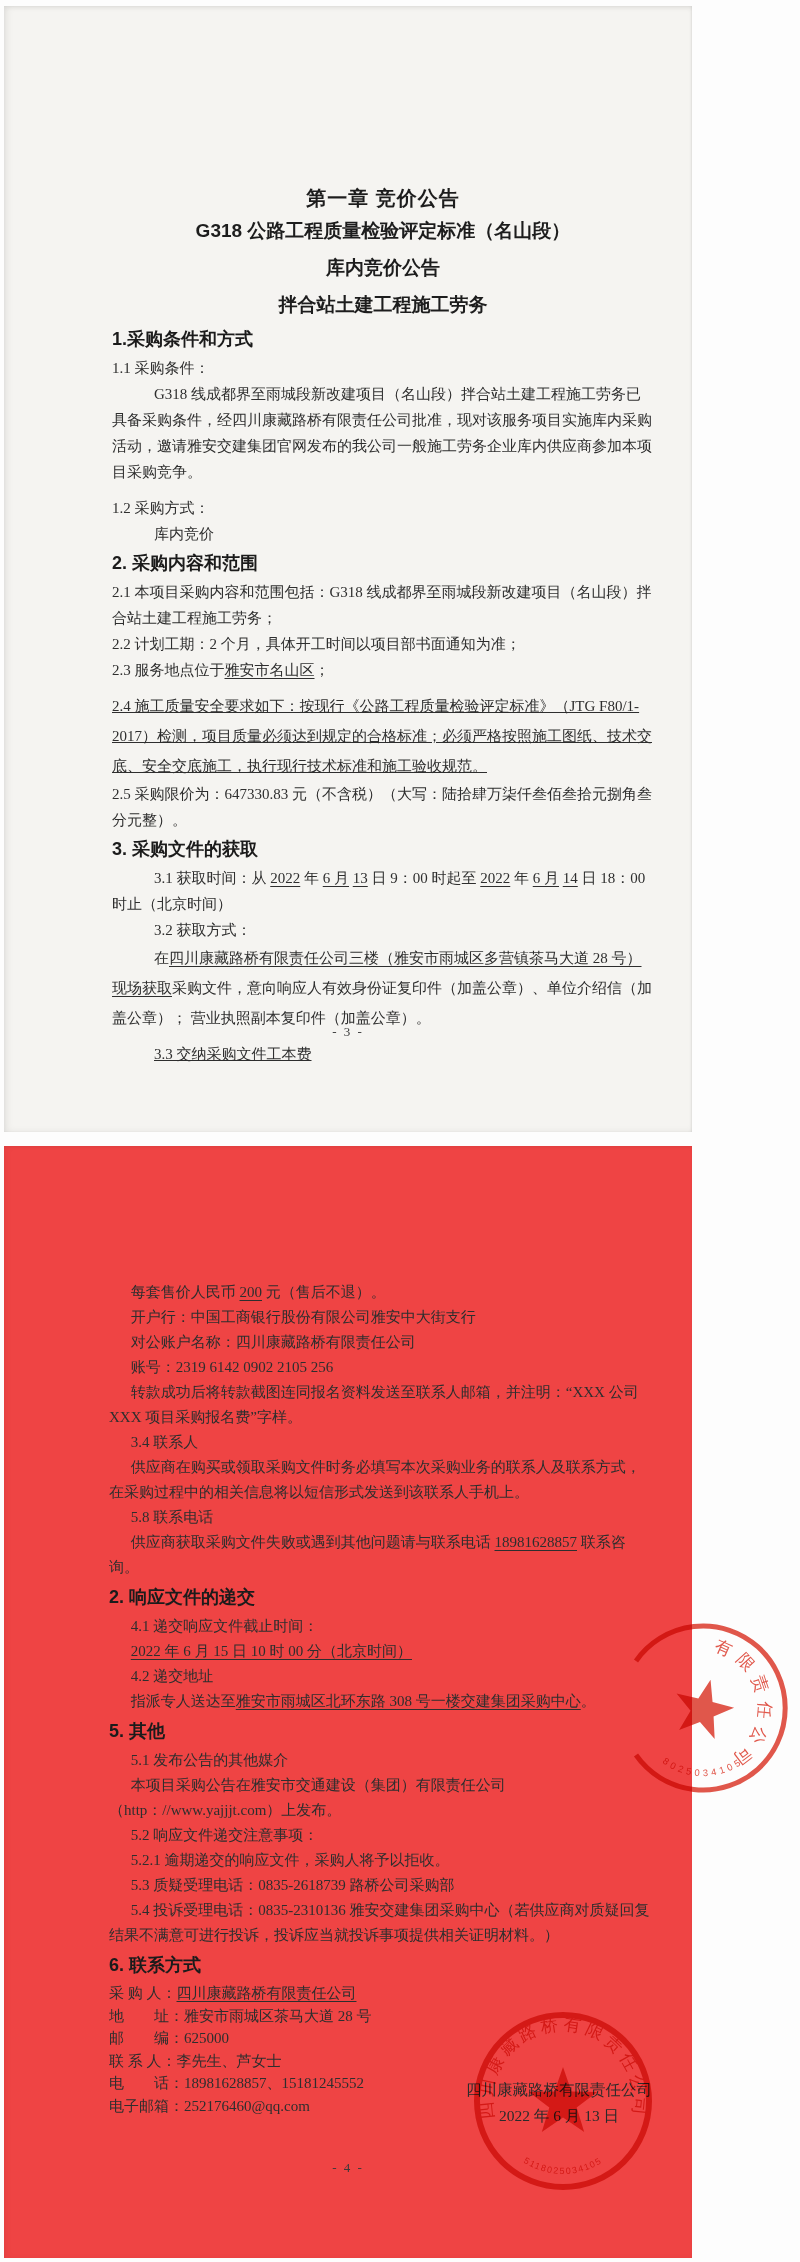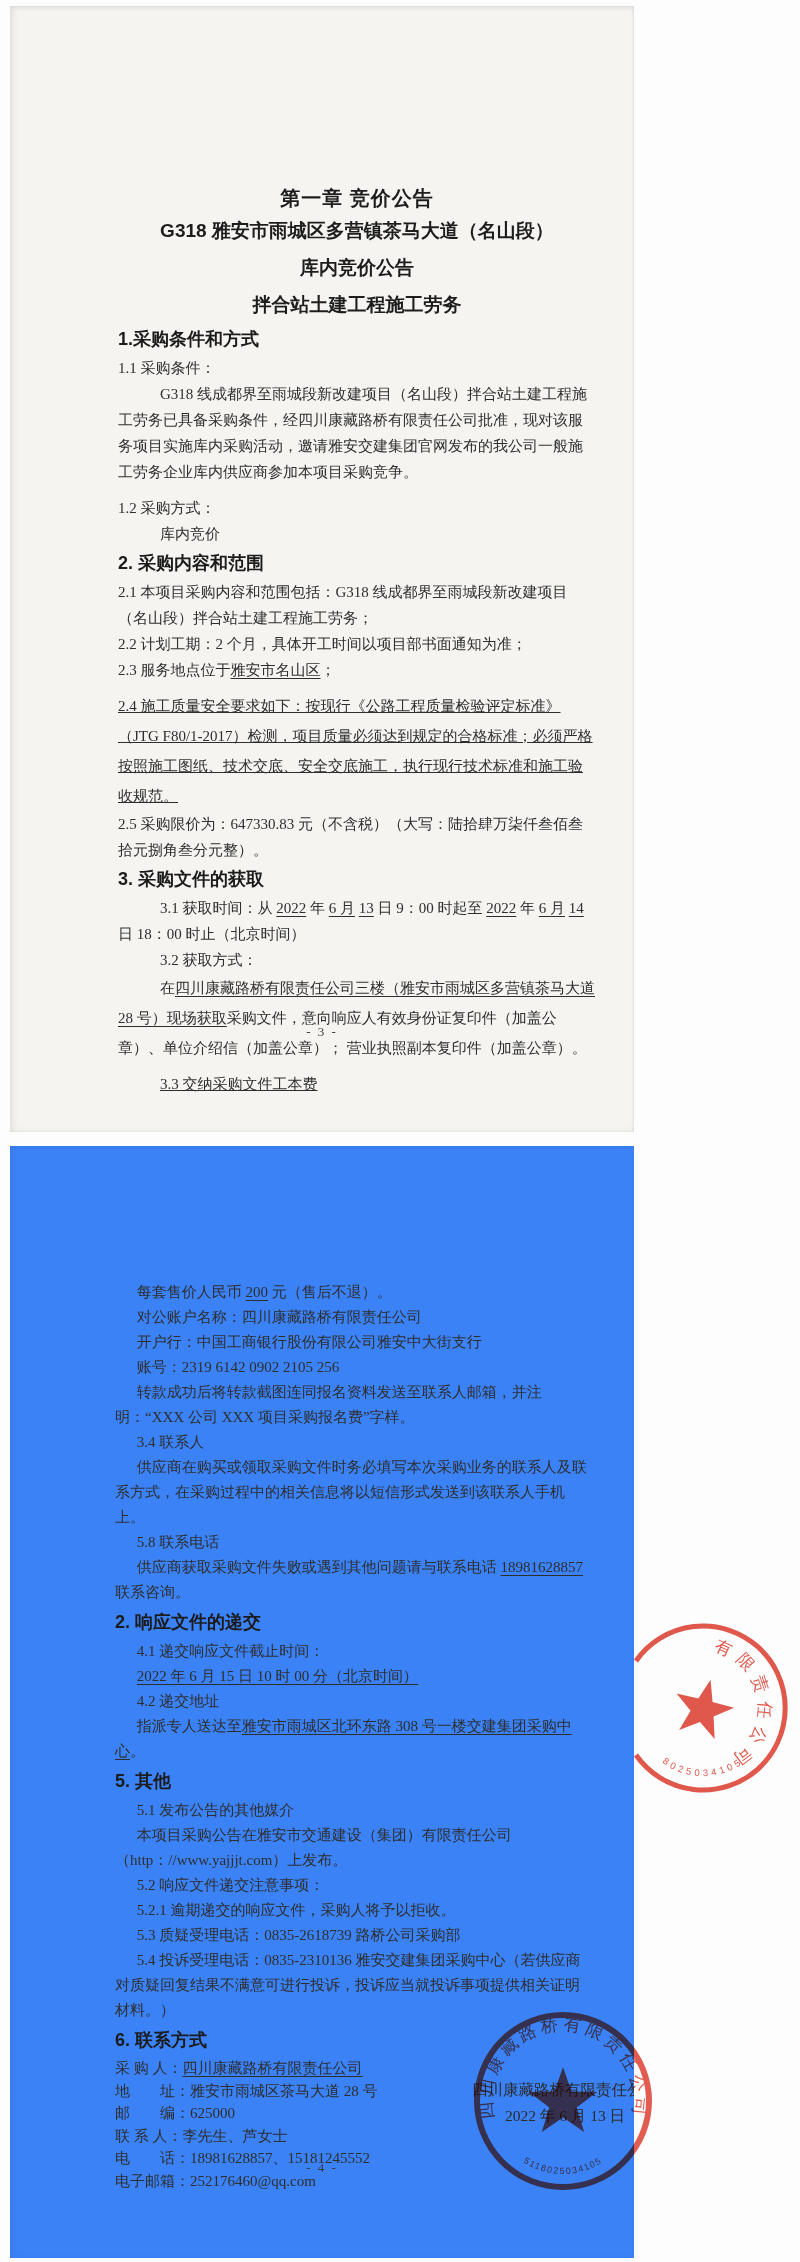--- a/index.html
+++ b/index.html
@@ -1,21 +1,21 @@
 <!DOCTYPE html>
 <html><head>
 <meta charset="utf-8">
 <style>
   html,body{margin:0;padding:0;background:#fdfdfd;}
   .screen{position:relative;width:800px;height:2262px;margin:0 auto;overflow:hidden;
           background:#fdfdfd;font-family:"Liberation Serif","DejaVu Serif",serif;color:#2e2e2e;}
-  .page{position:absolute;left:10px;width:624px;overflow:hidden;}
+  .page{position:absolute;left:4px;width:688px;overflow:hidden;}
   .page1{top:6px;height:1126px;background:#f5f4f1;
          box-shadow:inset 3px 0 7px rgba(0,0,0,.07), inset 0 2px 4px rgba(0,0,0,.05), inset -1px 0 2px rgba(0,0,0,.05);}
-  .page2{top:1146px;height:1112px;background:#3b82f6;
+  .page2{top:1146px;height:1112px;background:#ef4444;
          box-shadow:inset 3px 0 6px rgba(0,0,0,.04), inset 0 2px 3px rgba(0,0,0,.04);}
   .content1{margin:0 38px 0 108px;padding-top:178px;font-size:15px;line-height:26px;}
   .content2{margin:0 40px 0 105px;padding-top:134px;font-size:15px;line-height:25px;}
   p{margin:0;}
   .t-chapter{text-align:center;font-family:"Liberation Sans","DejaVu Sans",sans-serif;
              font-weight:bold;font-size:20px;line-height:28px;color:#1d1d1d;letter-spacing:1px;}
   .t-line{text-align:center;font-family:"Liberation Sans","DejaVu Sans",sans-serif;
           font-weight:bold;font-size:19px;line-height:37px;color:#1d1d1d;}
   .h{font-family:"Liberation Sans","DejaVu Sans",sans-serif;font-weight:bold;
      font-size:18px;line-height:32px;color:#1b1b1b;}
@@ -39,21 +39,21 @@
   .seal text{font-family:"Liberation Sans","DejaVu Sans",sans-serif;}
 </style>
 </head>
 <body>
 
 <div class="screen">
 
   <div class="page page1">
     <div class="content1">
       <p class="t-chapter">第一章 竞价公告</p>
-      <p class="t-line">G318 雅安市雨城区多营镇茶马大道（名山段）</p>
+      <p class="t-line">G318 公路工程质量检验评定标准（名山段）</p>
       <p class="t-line">库内竞价公告</p>
       <p class="t-line">拌合站土建工程施工劳务</p>
 
       <p class="h" style="">1.采购条件和方式</p>
       <p>1.1 采购条件：</p>
       <p class="ind">G318 线成都界至雨城段新改建项目（名山段）拌合站土建工程施工劳务已具备采购条件，经四川康藏路桥有限责任公司批准，现对该服务项目实施库内采购活动，邀请雅安交建集团官网发布的我公司一般施工劳务企业库内供应商参加本项目采购竞争。</p>
       <p class="mt10">1.2 采购方式：</p>
       <p class="ind">库内竞价</p>
 
       <p class="h">2. 采购内容和范围</p>
@@ -80,22 +80,22 @@
         <text x="76" y="84" transform="rotate(-40 76 84)">藏</text>
         <text x="98" y="64" transform="rotate(-26 98 64)">路</text>
         <text x="58" y="196" font-size="9" transform="rotate(70 58 196)">51</text>
       </g>
     </svg>
   </div>
 
   <div class="page page2">
     <div class="content2">
       <p class="ind2"><span>每套售价人民币 </span><span class="u">200</span><span> 元（售后不退）。</span></p>
+      <p class="ind2">开户行：中国工商银行股份有限公司雅安中大街支行</p>
       <p class="ind2">对公账户名称：四川康藏路桥有限责任公司</p>
-      <p class="ind2">开户行：中国工商银行股份有限公司雅安中大街支行</p>
       <p class="ind2">账号：2319 6142 0902 2105 256</p>
       <p class="ind2">转款成功后将转款截图连同报名资料发送至联系人邮箱，并注明：“XXX 公司 XXX 项目采购报名费”字样。</p>
 
       <p class="ind2">3.4 联系人</p>
       <p class="ind2">供应商在购买或领取采购文件时务必填写本次采购业务的联系人及联系方式，在采购过程中的相关信息将以短信形式发送到该联系人手机上。</p>
       <p class="ind2">5.8 联系电话</p>
       <p class="ind2"><span>供应商获取采购文件失败或遇到其他问题请与联系电话 </span><span class="u">18981628857</span><span> 联系咨询。</span></p>
 
       <p class="h">2. 响应文件的递交</p>
       <p class="ind2">4.1 递交响应文件截止时间：</p>

